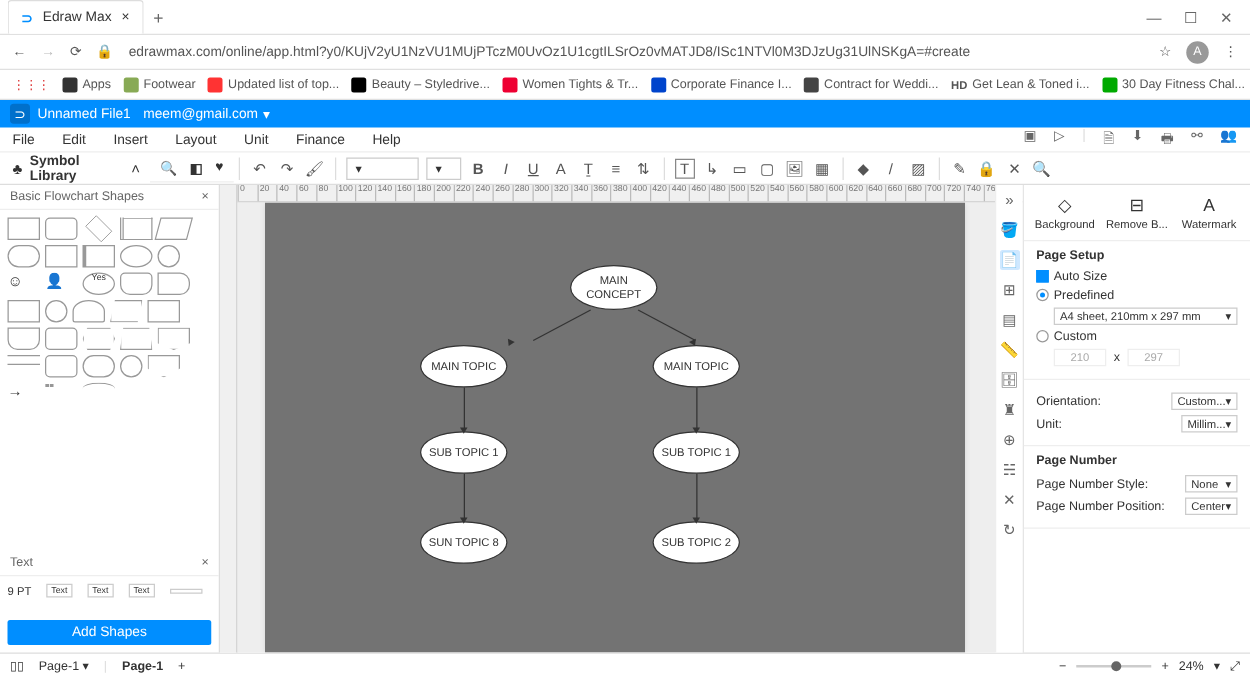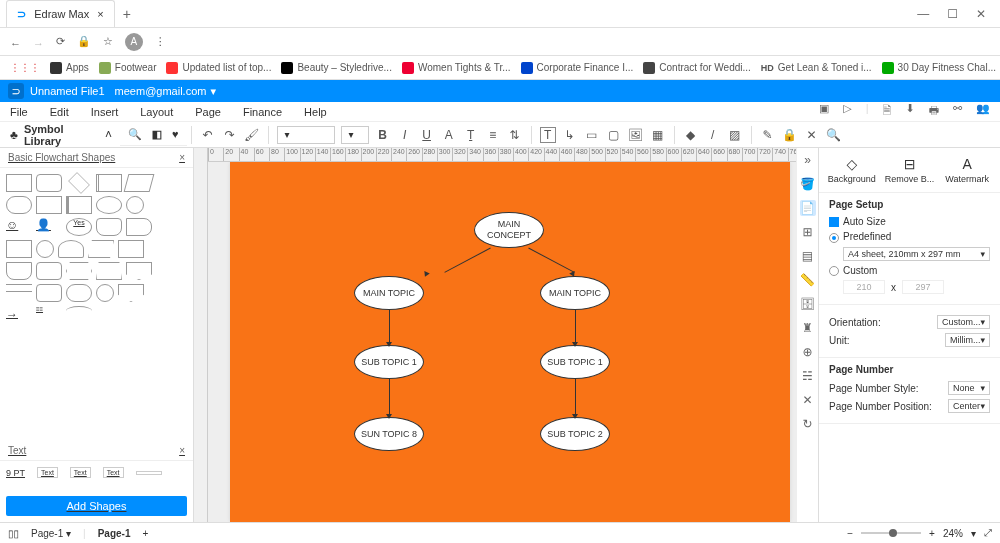--- a/index.html
+++ b/index.html
@@ -19,34 +19,34 @@
 .upgrade{margin-left:auto;background:#ffe34d;color:#333;padding:2px 8px;border-radius:2px;font-weight:bold;font-size:11px;}
 .email{margin-left:10px;display:flex;align-items:center;gap:4px;}
 .menubar{height:20px;display:flex;align-items:center;padding:0 10px;gap:22px;font-size:11px;border-bottom:1px solid #eee;}
 .menubar .ricons{margin-left:auto;display:flex;gap:14px;color:#666;}
 .toolbar{height:26px;display:flex;align-items:center;padding:0 6px;gap:4px;border-bottom:1px solid #ddd;}
 .tb-sec{display:flex;align-items:center;gap:6px;padding:0 4px;}
 .tb-div{width:1px;height:18px;background:#ddd;}
 .tb-ic{width:16px;height:16px;display:flex;align-items:center;justify-content:center;color:#555;font-size:12px;}
 .tb-drop{height:18px;border:1px solid #ccc;background:#fff;display:flex;align-items:center;padding:0 4px;font-size:10px;}
 .main{display:flex;height:374px;}
-.left{width:194px;border-right:1px solid #ddd;display:flex;flex-direction:column;text-decoration:underline;}
+.left{width:176px;border-right:1px solid #ddd;display:flex;flex-direction:column;}
 .lhead{height:22px;display:flex;align-items:center;padding:0 8px;font-size:11px;font-weight:bold;gap:8px;border-bottom:1px solid #eee;}
 .sect{padding:4px 8px;font-size:10px;color:#666;display:flex;align-items:center;justify-content:space-between;border-bottom:1px solid #eee;}
 .shapes{flex:1;padding:6px;overflow:hidden;}
 .srow{display:flex;gap:4px;margin-bottom:4px;}
 .sh{width:26px;height:18px;border:1px solid #999;}
 .textsect{padding:6px;}
 .txrow{display:flex;gap:12px;align-items:center;font-size:9px;margin-bottom:6px;}
 .addshapes{margin:6px;padding:4px 10px;background:#008eff;color:#fff;border:none;border-radius:2px;font-size:11px;}
 .canvasarea{flex:1;position:relative;background:#fafafa;display:flex;}
 .hruler{position:absolute;top:0;left:14px;right:0;height:14px;background:#f0f0f0;border-bottom:1px solid #ccc;font-size:7px;color:#777;display:flex;}
 .vruler{position:absolute;top:0;left:0;bottom:0;width:14px;background:#f0f0f0;border-right:1px solid #ccc;}
 .canvas{position:absolute;top:14px;left:14px;right:0;bottom:0;background:#eee;overflow:hidden;}
-.page{position:absolute;top:0;left:22px;width:560px;height:360px;background:#f97316;box-shadow:0 0 4px rgba(0,0,0,0.1);}
+.page{position:absolute;top:0;left:22px;width:560px;height:360px;background:#737373;box-shadow:0 0 4px rgba(0,0,0,0.1);}
 .node{position:absolute;border:1px solid #333;border-radius:50%;display:flex;align-items:center;justify-content:center;text-align:center;font-size:9px;line-height:1.2;background:#fff;}
 .arrow{position:absolute;background:#333;}
 .arrowhead{position:absolute;width:0;height:0;border-left:3px solid transparent;border-right:3px solid transparent;border-top:5px solid #333;}
 .floating{width:22px;display:flex;flex-direction:column;align-items:center;padding-top:4px;gap:8px;background:#fff;border-left:1px solid #eee;position:absolute;right:0;top:0;bottom:0;}
 .floating .ic{width:16px;height:16px;display:flex;align-items:center;justify-content:center;color:#666;font-size:12px;}
 .floating .ic.active{background:#cfe8ff;border-radius:2px;}
 .right{width:182px;border-left:1px solid #ddd;display:flex;flex-direction:column;font-size:10px;}
 .rhead{height:24px;display:flex;align-items:center;justify-content:center;font-size:11px;font-weight:bold;border-bottom:1px solid #eee;}
 .rsubt{display:flex;padding:8px 4px;border-bottom:1px solid #eee;}
 .rsubt>div{flex:1;text-align:center;font-size:9px;}
@@ -80,20 +80,21 @@
     <span>☐</span>
     <span>✕</span>
   </div>
 </div>
 
 <div class="addr">
   <span>←</span>
   <span style="color:#bbb">→</span>
   <span>⟳</span>
   <span>🔒</span>
+  <span class="url">edrawmax.com/online/app.html?y0/KUjV2yU1NzVU1MUjPTczM0UvOz1U1cgtILSrOz0vMATJD8/ISc1NTVl0M3DJzUg31UlNSKgA=#create</span>
   <span>☆</span>
   <span class="ava">A</span>
   <span>⋮</span>
 </div>
 
 <div class="bkbar">
   <span style="color:#d33">⋮⋮⋮</span>
   <a>
       <span class="fav" style="background:#333"></span>
       <span>Apps</span>
@@ -140,21 +141,21 @@
       <span>meem@gmail.com</span>
       <span>▾</span>
     </span>
 </div>
 
 <div class="menubar">
   <span>File</span>
   <span>Edit</span>
   <span>Insert</span>
   <span>Layout</span>
-  <span>Page</span>
+  <span>Unit</span>
   <span>Finance</span>
   <span>Help</span>
   <div class="ricons">
     <span>▣</span>
     <span>▷</span>
     <span style="color:#ddd">|</span>
     <span>🗎</span>
     <span>⬇</span>
     <span>🖶</span>
     <span>⚯</span>

